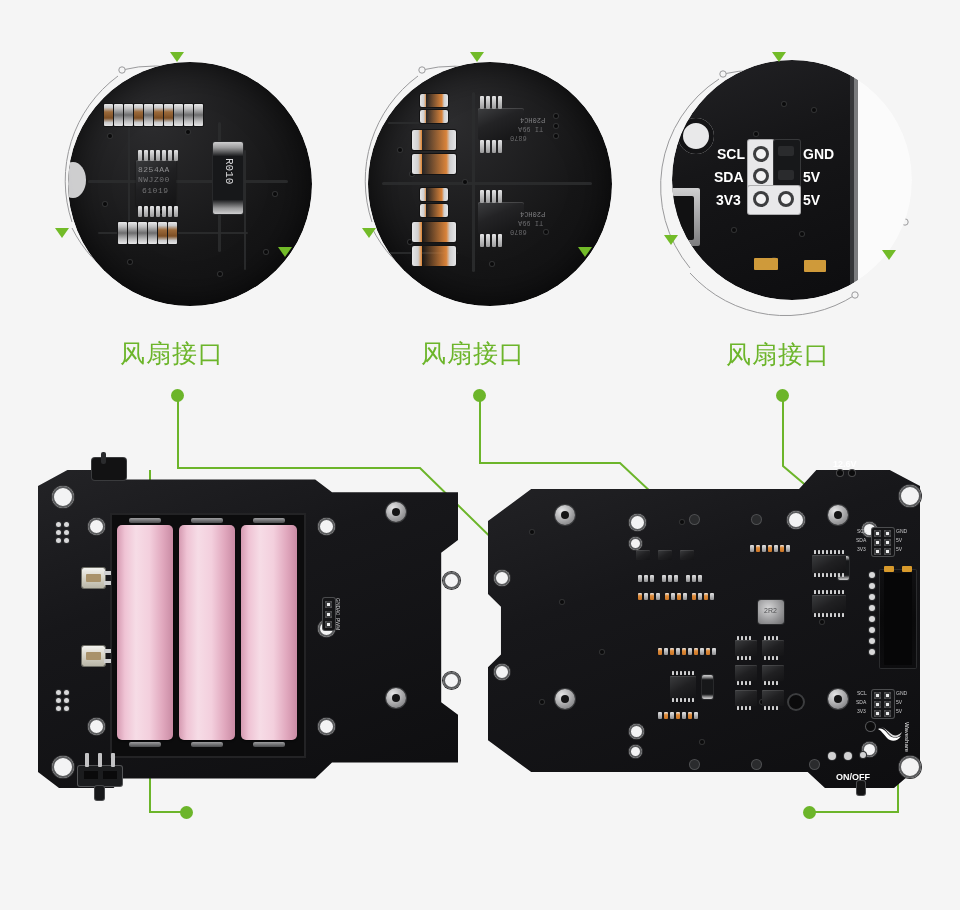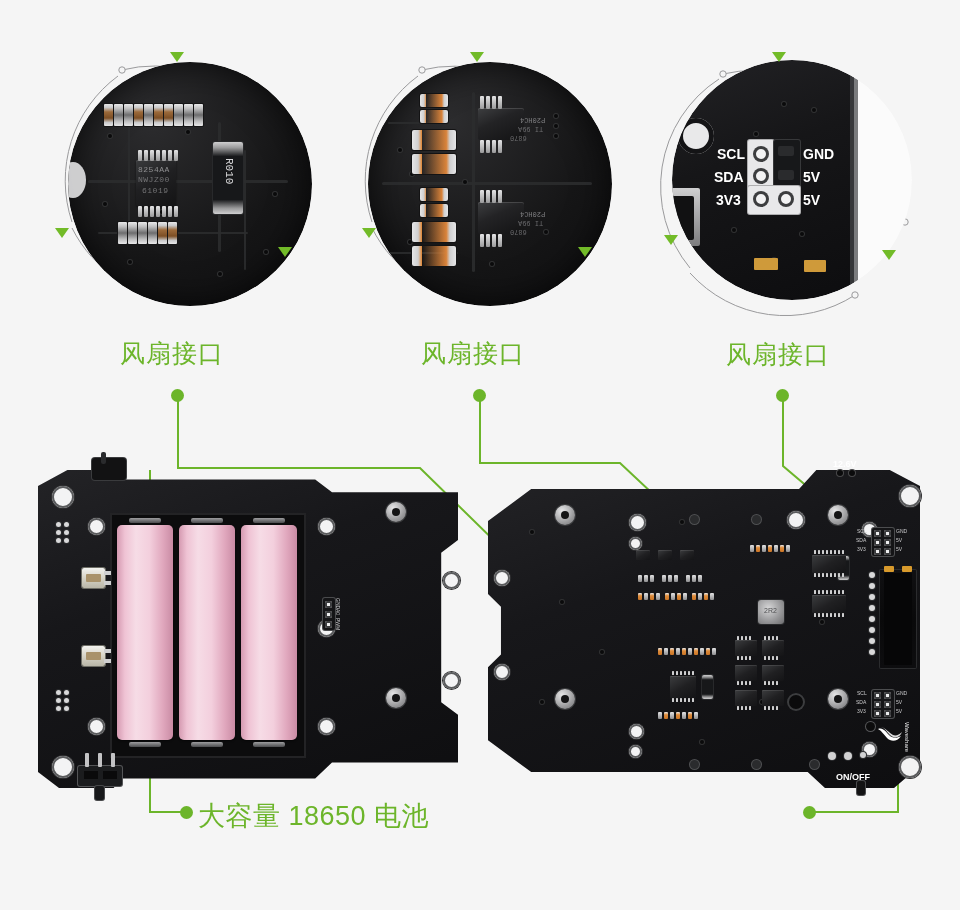--- a/index.html
+++ b/index.html
@@ -853,17 +853,16 @@
     <div style="position:absolute;left:860px;top:752px;width:6px;height:6px;border-radius:50%;background:#d2d2d3;box-shadow:0 0 0 1px #2e2f31;"></div>
 
     <div style="position:absolute;left:690px;top:760px;width:9px;height:9px;border-radius:50%;background:#2a2b2d;box-shadow:0 0 0 1px #4f5052;"></div>
     <div style="position:absolute;left:752px;top:760px;width:9px;height:9px;border-radius:50%;background:#2a2b2d;box-shadow:0 0 0 1px #4f5052;"></div>
     <div style="position:absolute;left:810px;top:760px;width:9px;height:9px;border-radius:50%;background:#2a2b2d;box-shadow:0 0 0 1px #4f5052;"></div>
     <div style="position:absolute;left:690px;top:515px;width:9px;height:9px;border-radius:50%;background:#2a2b2d;box-shadow:0 0 0 1px #4f5052;"></div>
     <div style="position:absolute;left:752px;top:515px;width:9px;height:9px;border-radius:50%;background:#2a2b2d;box-shadow:0 0 0 1px #4f5052;"></div>
   </div>
 
   <div class="leadDot" style="left:180px;top:806px;"></div>
-  <div class="bottomLabel" style="left:198px;top:798px;">大容量 18650 电池</div>
 
   <div class="leadDot" style="left:803px;top:806px;"></div>
 
 </div>
 
 </body></html>

